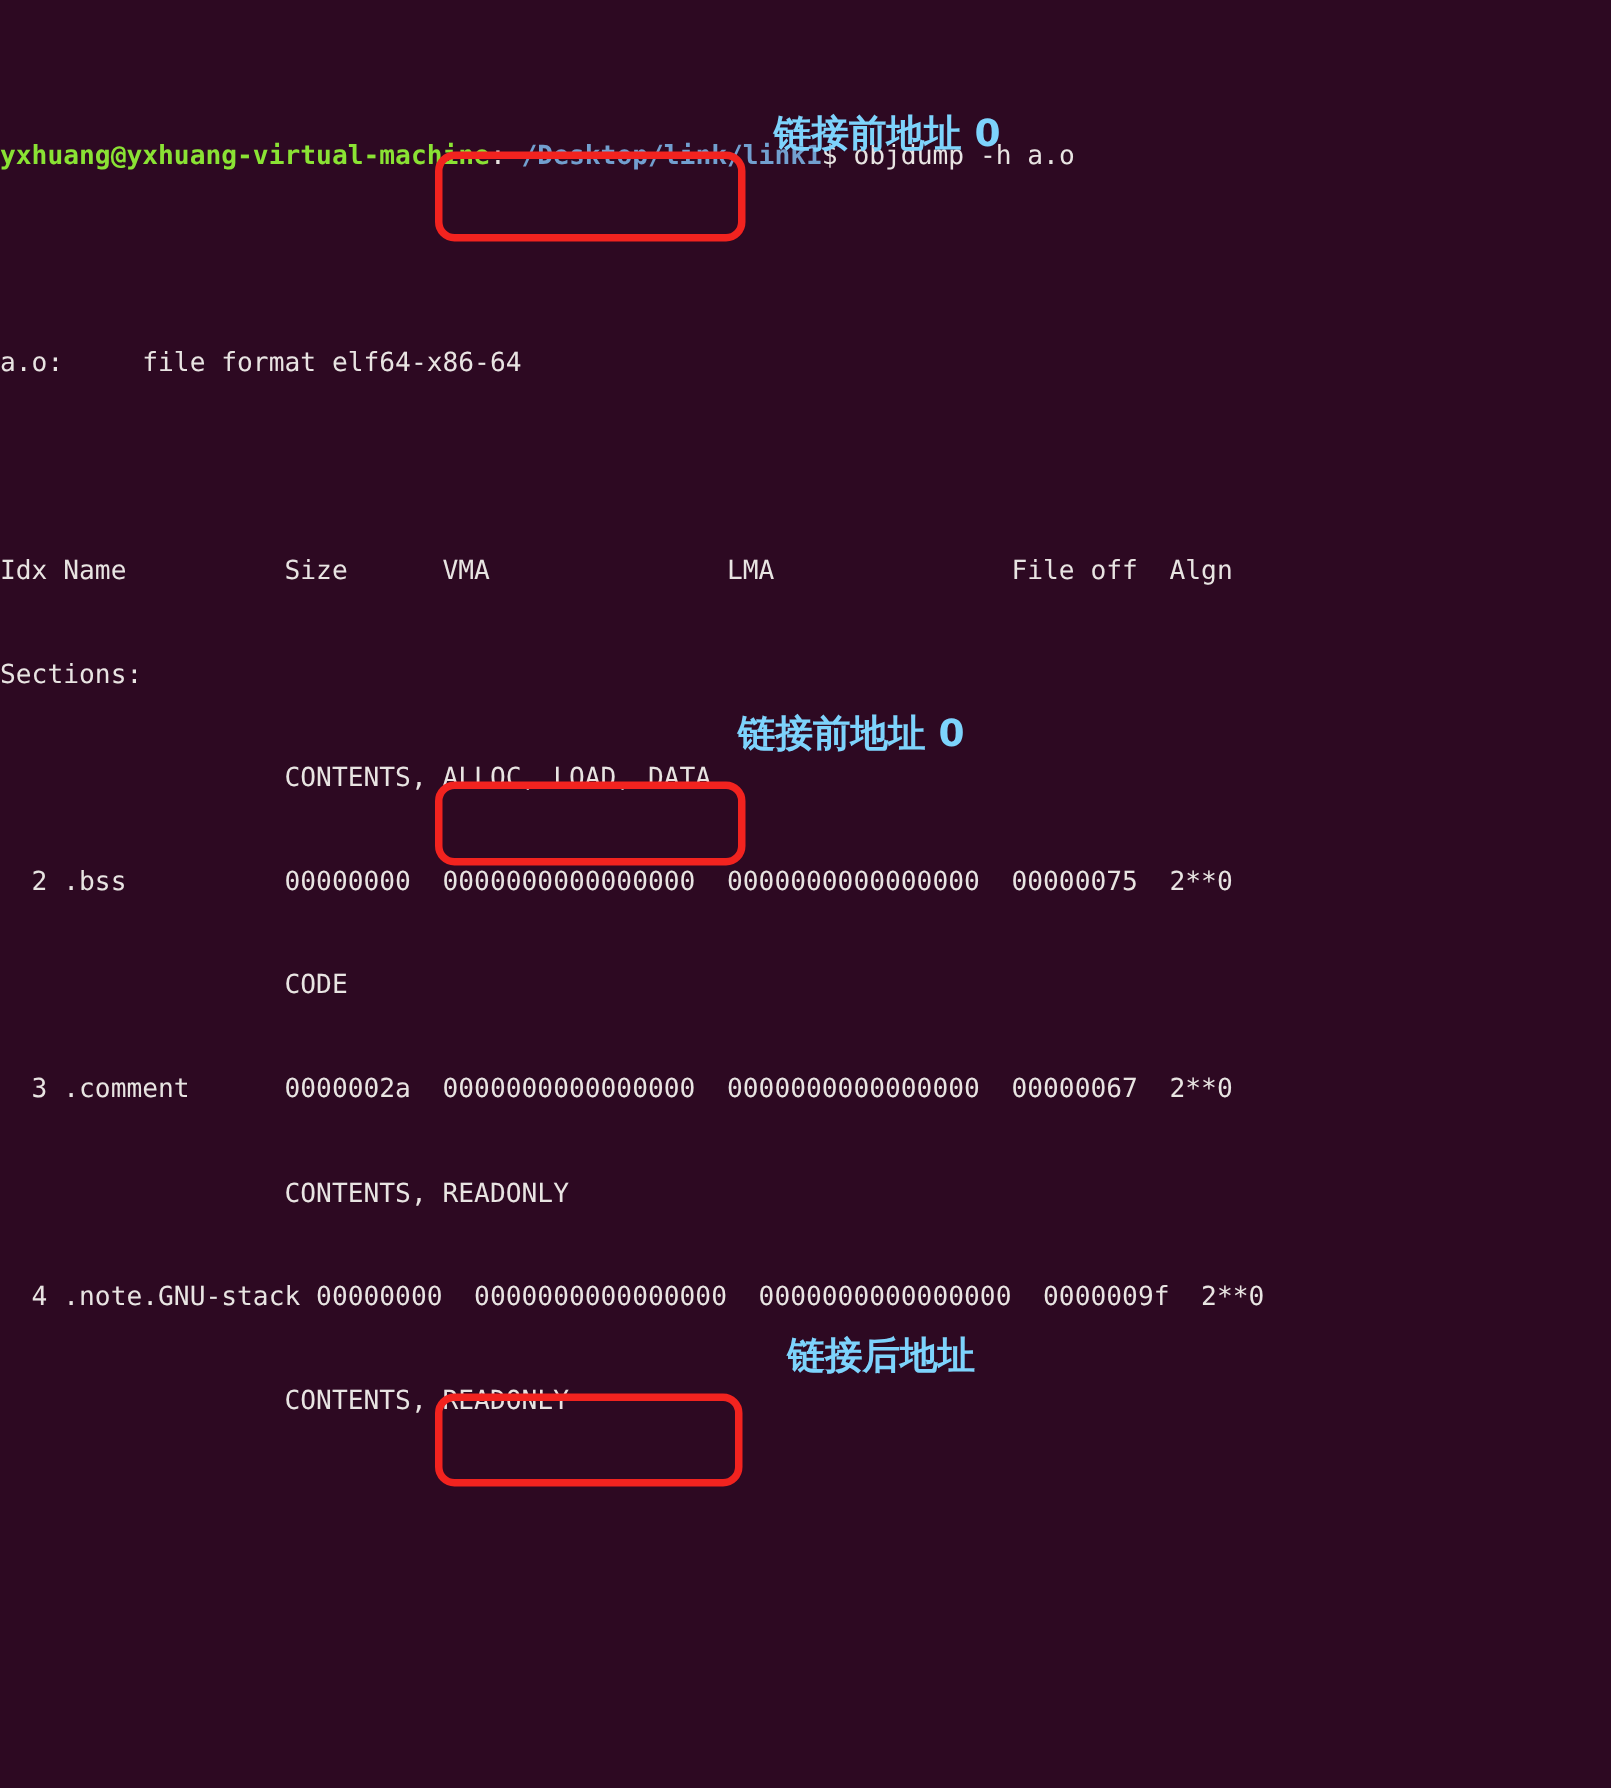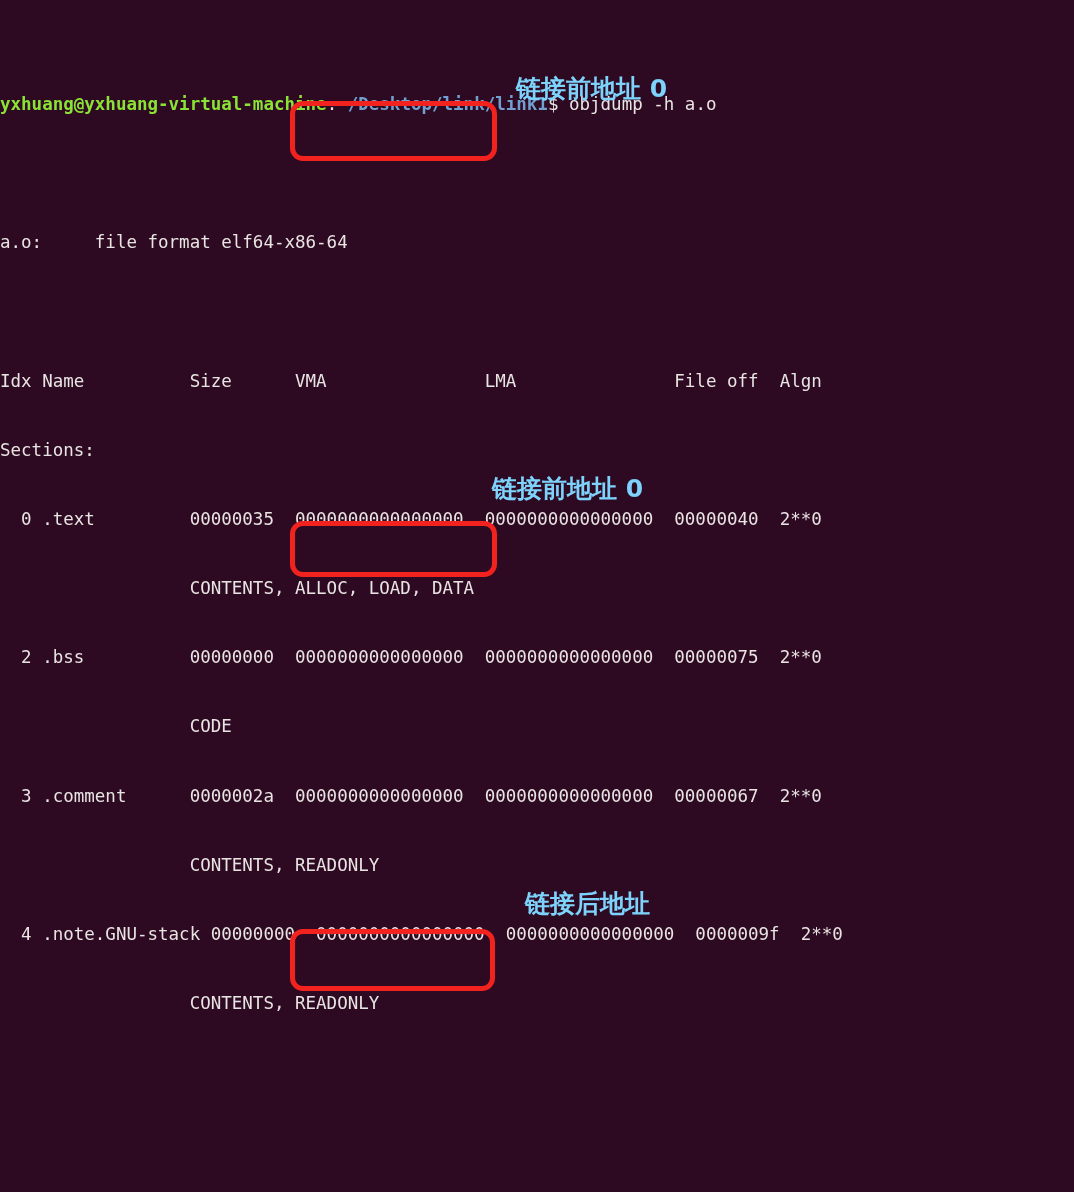--- a/index.html
+++ b/index.html
@@ -76,21 +76,20 @@
 <div id="terminal">
   <div class="screen">
 
     
     <div class="line"><span class="user">yxhuang@yxhuang-virtual-machine</span><span class="sep">:</span><span class="path">~/Desktop/link/link1</span><span class="dollar">$</span><span class="cmd"> objdump -h a.o</span></div>
     <div class="line blank"> </div>
     <div class="line">a.o:     file format elf64-x86-64</div>
     <div class="line blank"> </div>
     <div class="line">Idx Name          Size      VMA               LMA               File off  Algn</div>
     <div class="line">Sections:</div>
-    <div class="line">  0 .text         00000035  0000000000000000  0000000000000000  00000040  2**0</div>
     <div class="line">                  CONTENTS, ALLOC, LOAD, DATA</div>
     <div class="line">  2 .bss          00000000  0000000000000000  0000000000000000  00000075  2**0</div>
     <div class="line">                  CODE</div>
     <div class="line">  3 .comment      0000002a  0000000000000000  0000000000000000  00000067  2**0</div>
     <div class="line">                  CONTENTS, READONLY</div>
     <div class="line">  4 .note.GNU-stack 00000000  0000000000000000  0000000000000000  0000009f  2**0</div>
     <div class="line">                  CONTENTS, READONLY</div>
     
     
 

